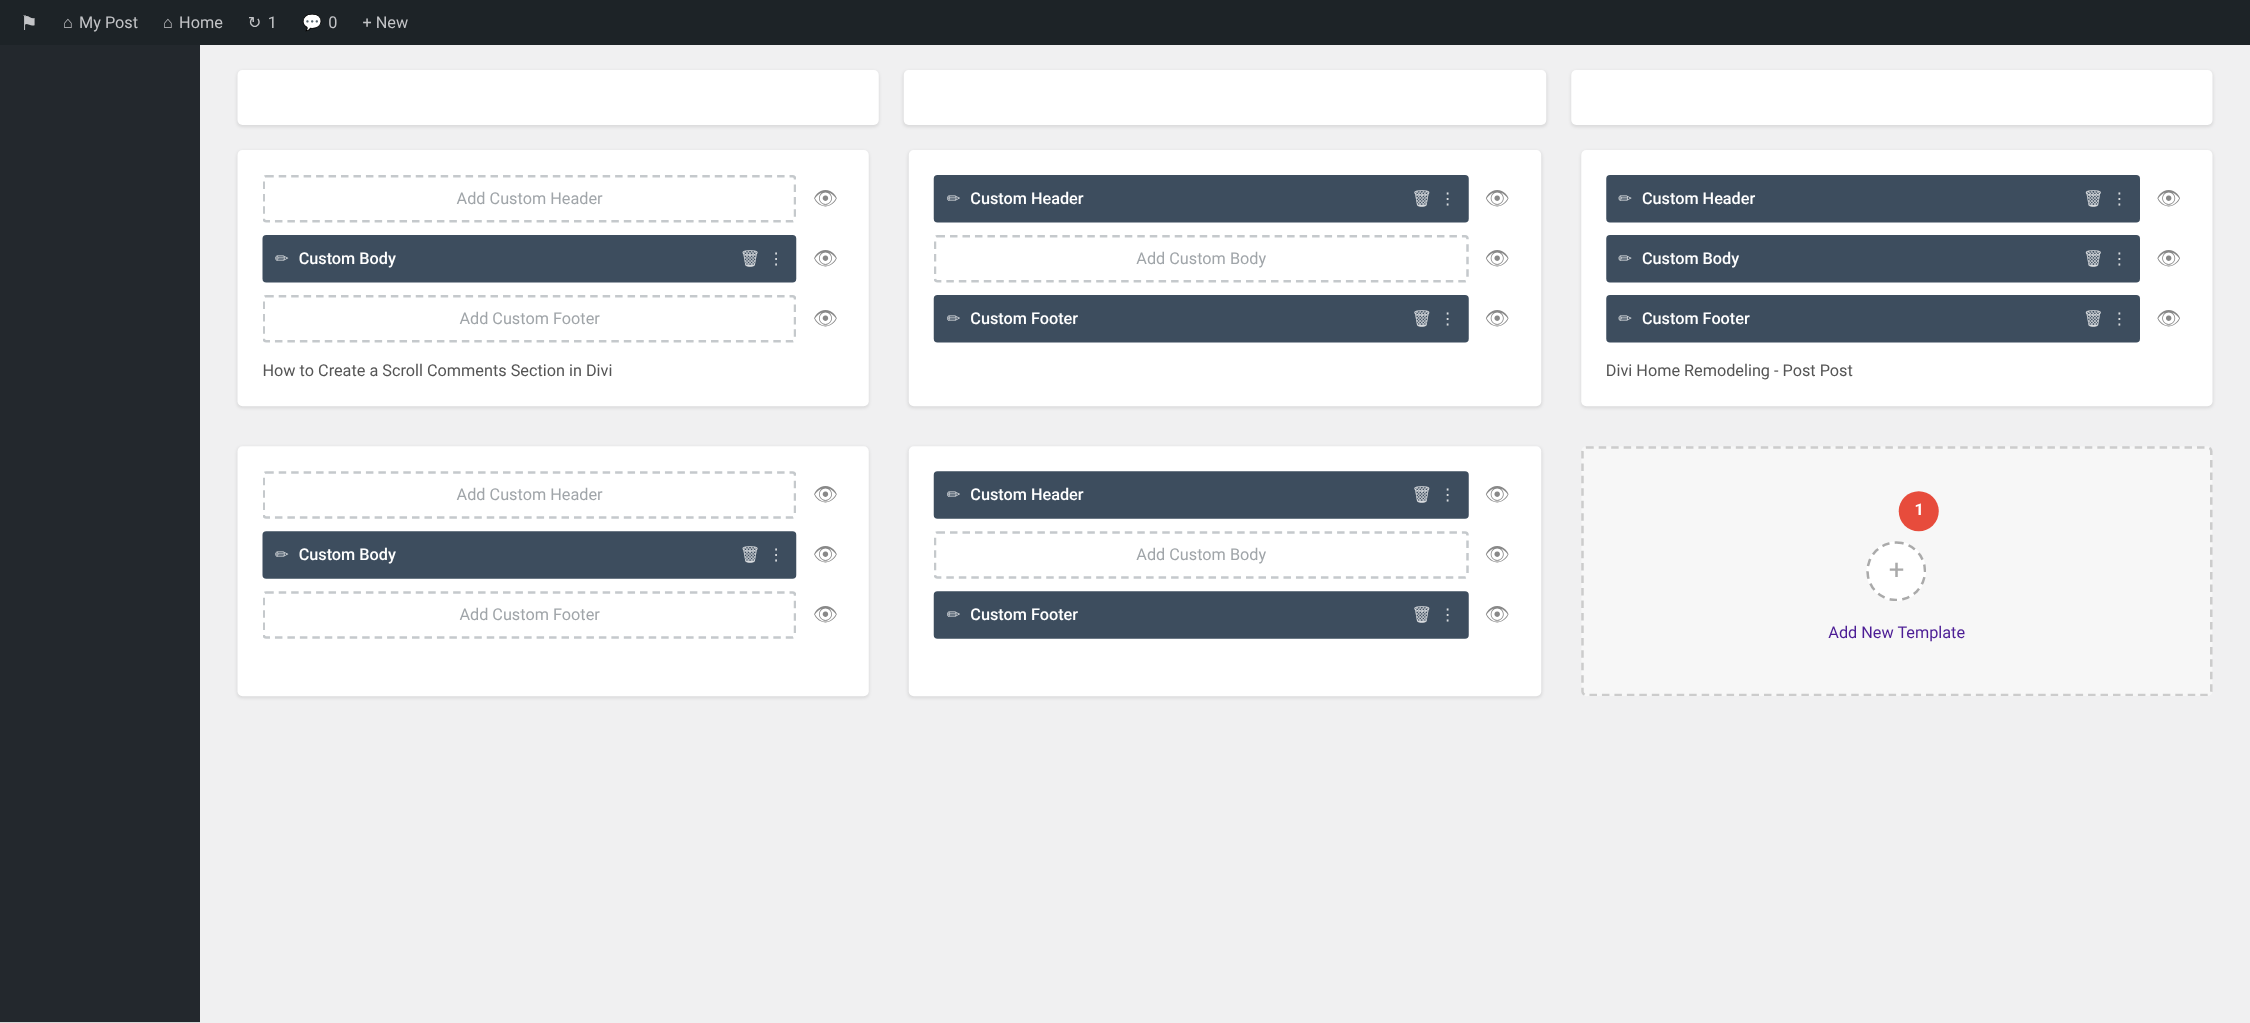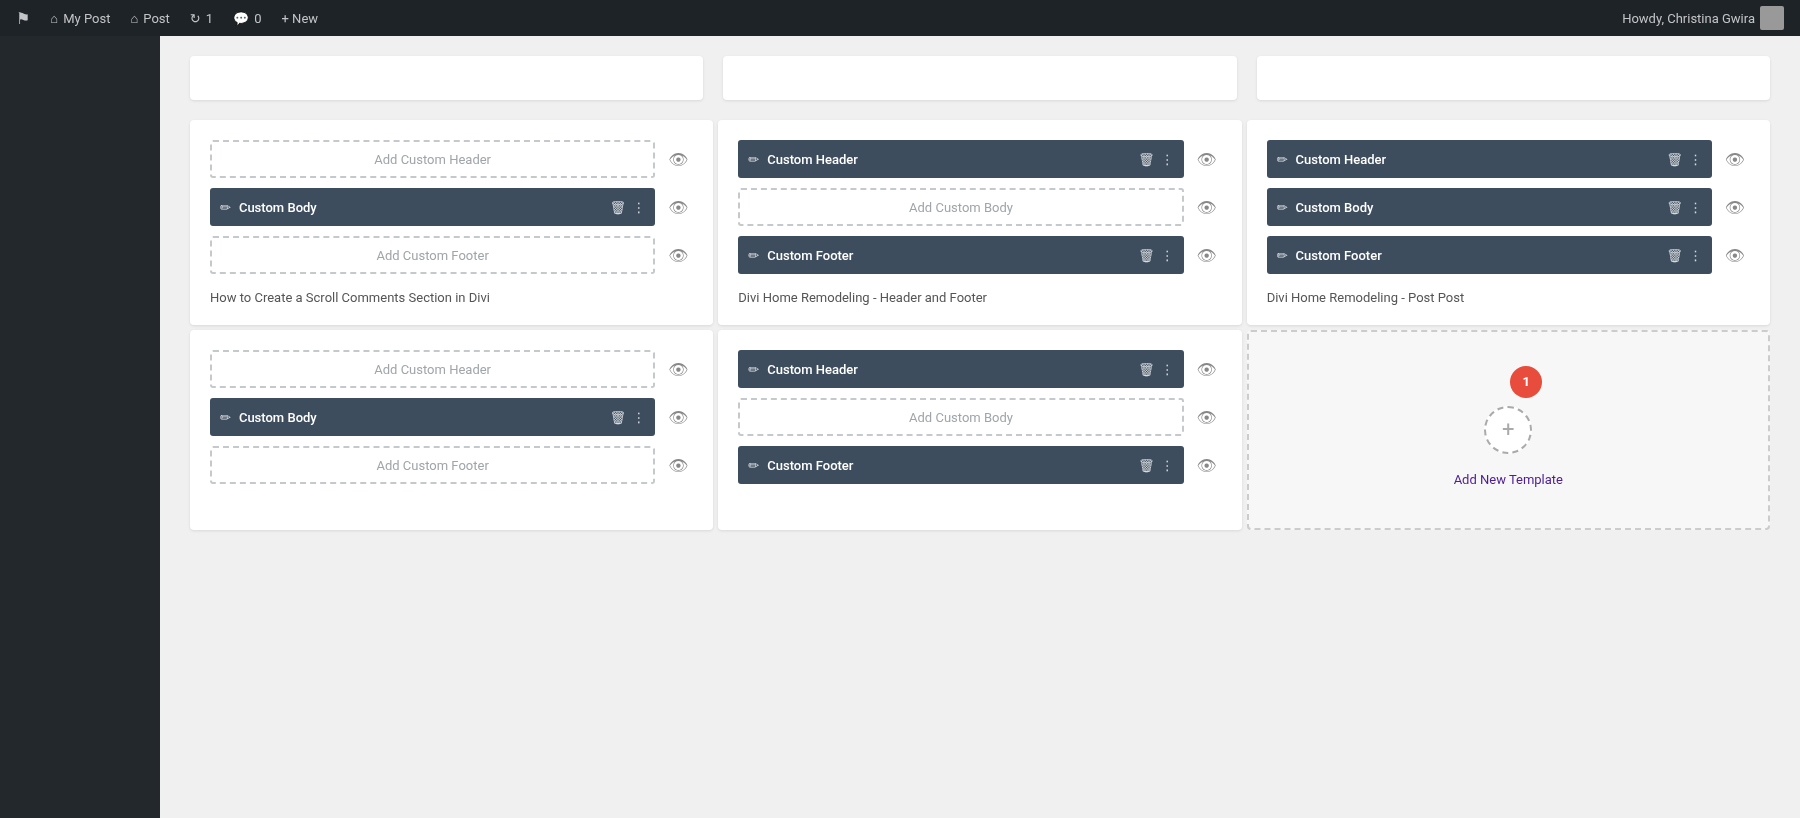--- a/index.html
+++ b/index.html
@@ -49,21 +49,21 @@
       flex: 1;
       overflow-y: auto;
       background: #f0f0f1;
       padding: 20px 30px;
     }
 
     
     .template-grid {
       display: grid;
       grid-template-columns: repeat(3, 1fr);
-      gap: 5px;
+      gap: 32px;
     }
 
     
     .template-card {
       background: #fff;
       border-radius: 4px;
       padding: 20px;
       display: flex;
       flex-direction: column;
       gap: 10px;
@@ -218,36 +218,32 @@
 <div id="admin-bar">
   <div class="admin-bar-item">
     <span class="admin-bar-icon">⚑</span>
   </div>
   <div class="admin-bar-item">
     <span>⌂</span>
     <span>My Post</span>
   </div>
   <div class="admin-bar-item">
     <span>⌂</span>
-    <span>Post</span>
+    <span>Home</span>
   </div>
   <div class="admin-bar-item">
     <span>↻</span>
     <span>1</span>
   </div>
   <div class="admin-bar-item">
     <span>💬</span>
     <span>0</span>
   </div>
   <div class="admin-bar-item">
     <span>+ New</span>
-  </div>
-  <div class="admin-bar-item admin-bar-right">
-    <span>Howdy, Christina Gwira</span>
-    <span style="width:24px;height:24px;background:#999;border-radius:2px;display:inline-block;"></span>
   </div>
 </div>
 
 <div id="layout">
 
   <div id="sidebar"></div>
 
   <div id="main">
 
     <div class="partial-row">
@@ -313,21 +309,20 @@
               <span class="pencil-icon">✏</span>
               <span>Custom Footer</span>
             </div>
             <div class="filled-right">
               <span class="trash-icon">🗑</span>
               <span class="dots-icon">⋮</span>
             </div>
           </div>
           <button class="eye-btn">👁</button>
         </div>
-        <div class="template-card-title">Divi Home Remodeling - Header and Footer</div>
       </div>
 
       <div class="template-card">
         <div class="template-row">
           <div class="template-row-main filled">
             <div class="filled-left">
               <span class="pencil-icon">✏</span>
               <span>Custom Header</span>
             </div>
             <div class="filled-right">

